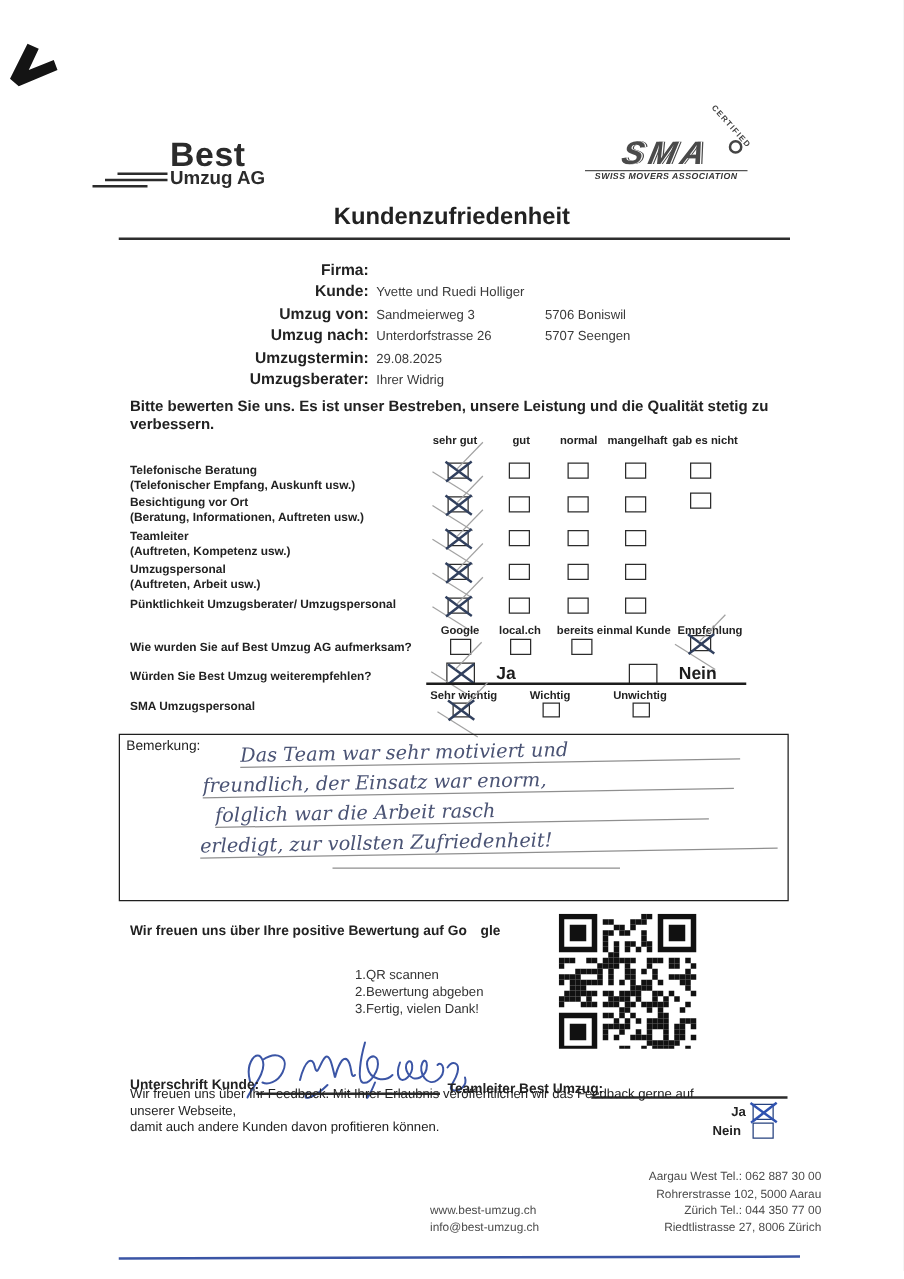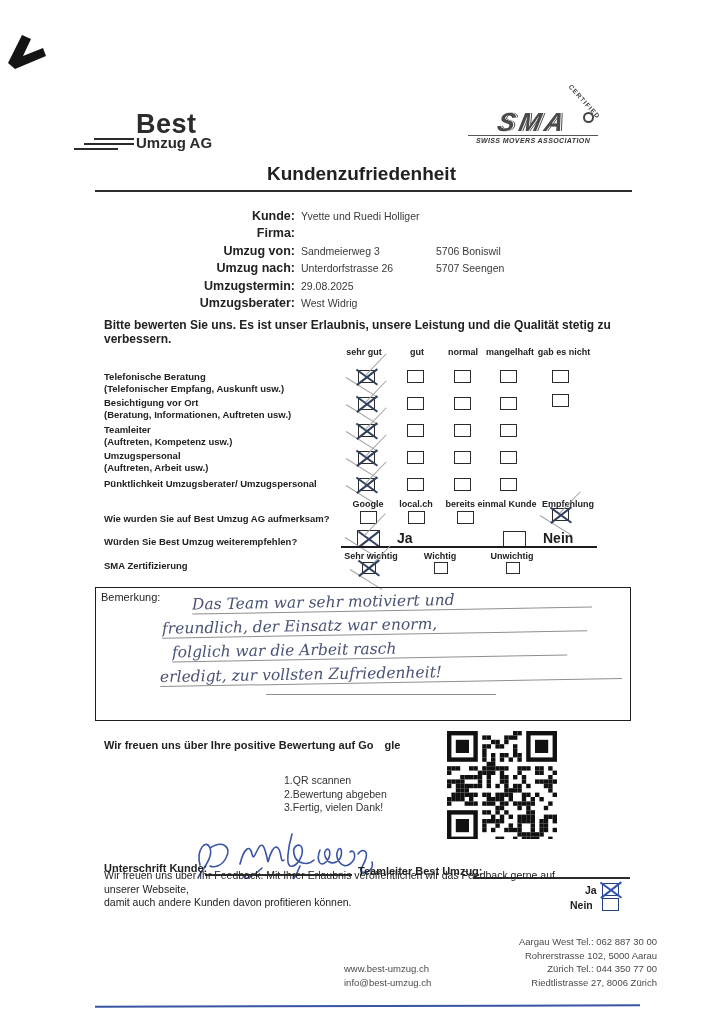--- a/index.html
+++ b/index.html
@@ -98,52 +98,52 @@
       <span class="sma-cert">CERTIFIED</span>
       <span class="sma-dot"></span>
     </div>
   </div>
 
   <div class="abs title">Kundenzufriedenheit</div>
   <div class="abs title-rule"></div>
 
   <div class="abs fields">
     <div class="frow">
+      <span class="flabel">Firma:</span>
+      <span class="fval"></span>
+      <span class="fval2"></span>
+    </div>
+    <div class="frow">
       <span class="flabel">Kunde:</span>
       <span class="fval">Yvette und Ruedi Holliger</span>
-      <span class="fval2"></span>
-    </div>
-    <div class="frow">
-      <span class="flabel">Firma:</span>
-      <span class="fval"></span>
       <span class="fval2"></span>
     </div>
     <div class="frow">
       <span class="flabel">Umzug von:</span>
       <span class="fval">Sandmeierweg 3</span>
       <span class="fval2">5706 Boniswil</span>
     </div>
     <div class="frow">
       <span class="flabel">Umzug nach:</span>
       <span class="fval">Unterdorfstrasse 26</span>
       <span class="fval2">5707 Seengen</span>
     </div>
     <div class="frow">
       <span class="flabel">Umzugstermin:</span>
       <span class="fval">29.08.2025</span>
       <span class="fval2"></span>
     </div>
     <div class="frow">
       <span class="flabel">Umzugsberater:</span>
-      <span class="fval">West Widrig</span>
+      <span class="fval">Ihrer Widrig</span>
       <span class="fval2"></span>
     </div>
   </div>
 
-  <div class="abs intro">Bitte bewerten Sie uns. Es ist unser Erlaubnis, unsere Leistung und die Qualität stetig zu verbessern.</div>
+  <div class="abs intro">Bitte bewerten Sie uns. Es ist unser Bestreben, unsere Leistung und die Qualität stetig zu verbessern.</div>
 
   <span class="abs chead" style="left:364px;top:347px">sehr gut</span>
   <span class="abs chead" style="left:417px;top:347px">gut</span>
   <span class="abs chead" style="left:463px;top:347px">normal</span>
   <span class="abs chead" style="left:510px;top:347px">mangelhaft</span>
   <span class="abs chead" style="left:564px;top:347px">gab es nicht</span>
 
   <div class="abs rlabel" style="left:104px;top:371px">Telefonische Beratung</div>
   <div class="abs rsub" style="left:104px;top:383px">(Telefonischer Empfang, Auskunft usw.)</div>
   <span class="abs cb checked" style="left:358px;top:370px">
@@ -214,21 +214,21 @@
       <i></i>
     </span>
   <span class="abs ans-b" style="left:397px;top:530px">Ja</span>
   <span class="abs cb cb-lg" style="left:503px;top:531px"></span>
   <span class="abs ans-b" style="left:543px;top:530px">Nein</span>
   <div class="abs wrule"></div>
 
   <span class="abs chead" style="left:371px;top:551px">Sehr wichtig</span>
   <span class="abs chead" style="left:440px;top:551px">Wichtig</span>
   <span class="abs chead" style="left:512px;top:551px">Unwichtig</span>
-  <div class="abs rlabel" style="left:104px;top:560px">SMA Zertifizierung</div>
+  <div class="abs rlabel" style="left:104px;top:560px">SMA Umzugspersonal</div>
   <span class="abs cb cb-sm checked" style="left:362px;top:562px">
       <i></i>
       <i></i>
     </span>
   <span class="abs cb cb-sm" style="left:434px;top:562px"></span>
   <span class="abs cb cb-sm" style="left:506px;top:562px"></span>
 
   <div class="abs bembox"></div>
   <div class="abs bemlabel">Bemerkung:</div>
   <div class="abs hw" style="left:192px;top:592px;width:400px">Das Team war sehr motiviert und</div>

